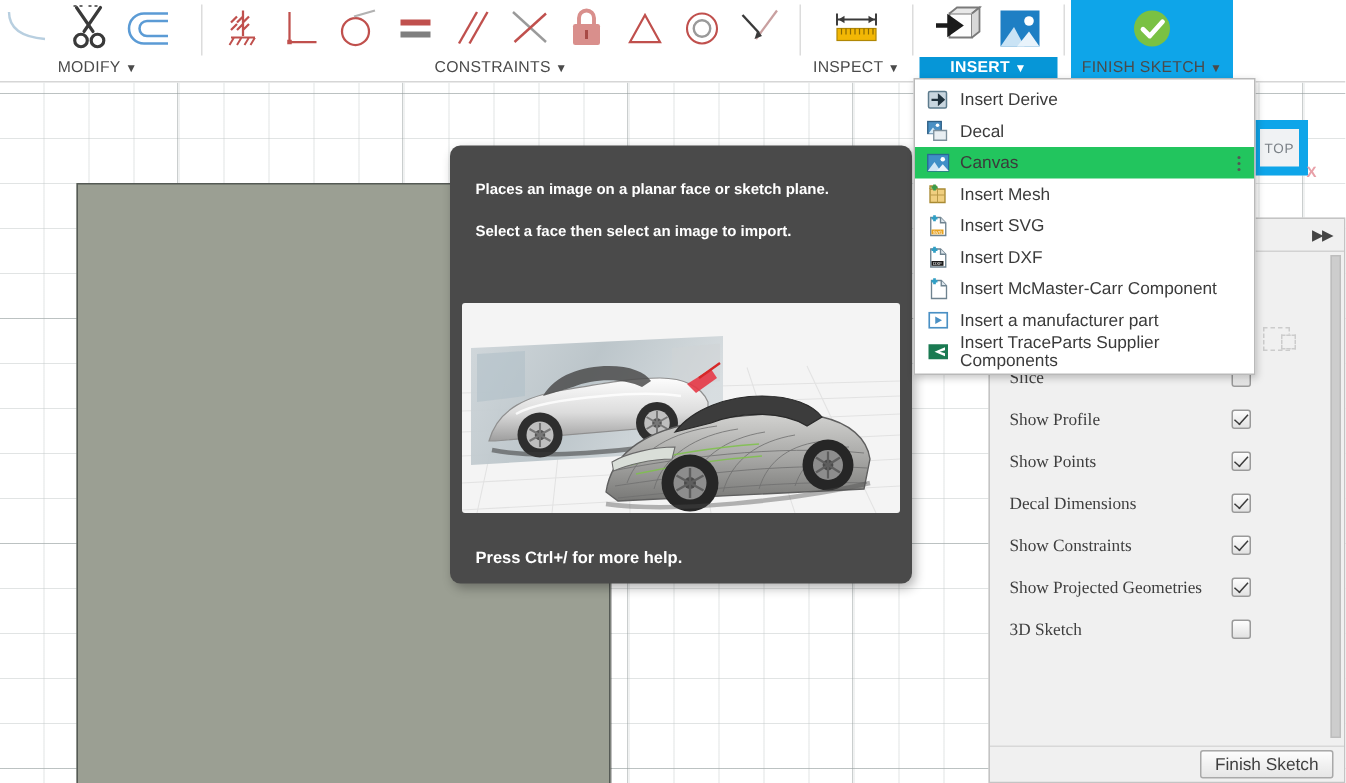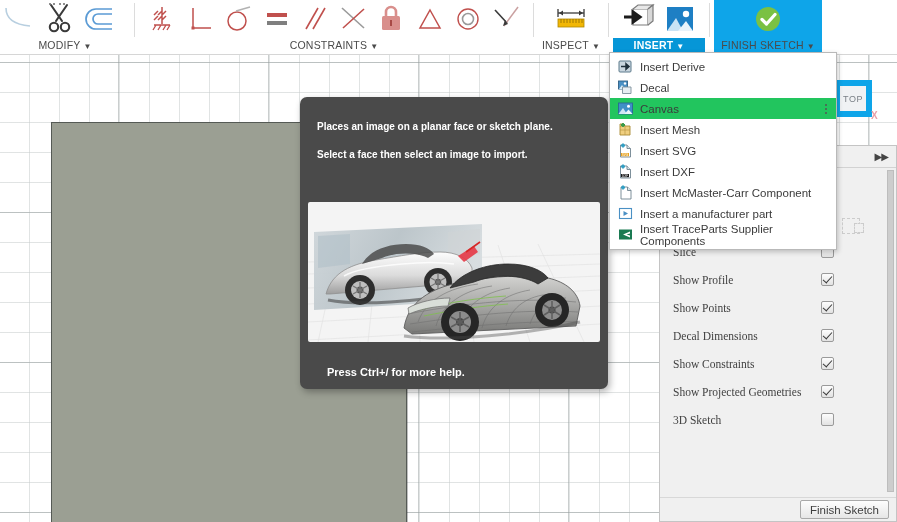--- a/index.html
+++ b/index.html
@@ -113,21 +113,21 @@
     background: #4a4a4a; border-radius: 7px; color: #ffffff;
     box-shadow: 2px 3px 7px rgba(0,0,0,0.3); z-index: 30;
     padding: 22px 17px 0 17px;
   }
   #tooltip .tt-line { font-size: 10px; font-weight: bold; line-height: 15px; margin-bottom: 13px; }
   #tooltip-img {
     position: absolute; left: 8px; top: 105px; width: 292px; height: 140px;
     overflow: hidden; border-radius: 2px;
   }
   #tooltip-footer {
-    position: absolute; left: 17px; bottom: 11px; font-size: 11px; font-weight: bold; margin-left: 10px;
+    position: absolute; left: 17px; bottom: 11px; font-size: 11px; font-weight: bold;
   }
 
   
   #right-panel {
     position: absolute; left: 659px; top: 145px; width: 238px; height: 377px;
     background: #f0f0f0; border: 1px solid #c4c4c4; z-index: 20;
   }
   #rp-header {
     height: 22px; background: #f0f0f0; border-bottom: 1px solid #d2d2d2;
     display: flex; align-items: center; justify-content: flex-end; padding-right: 8px;

